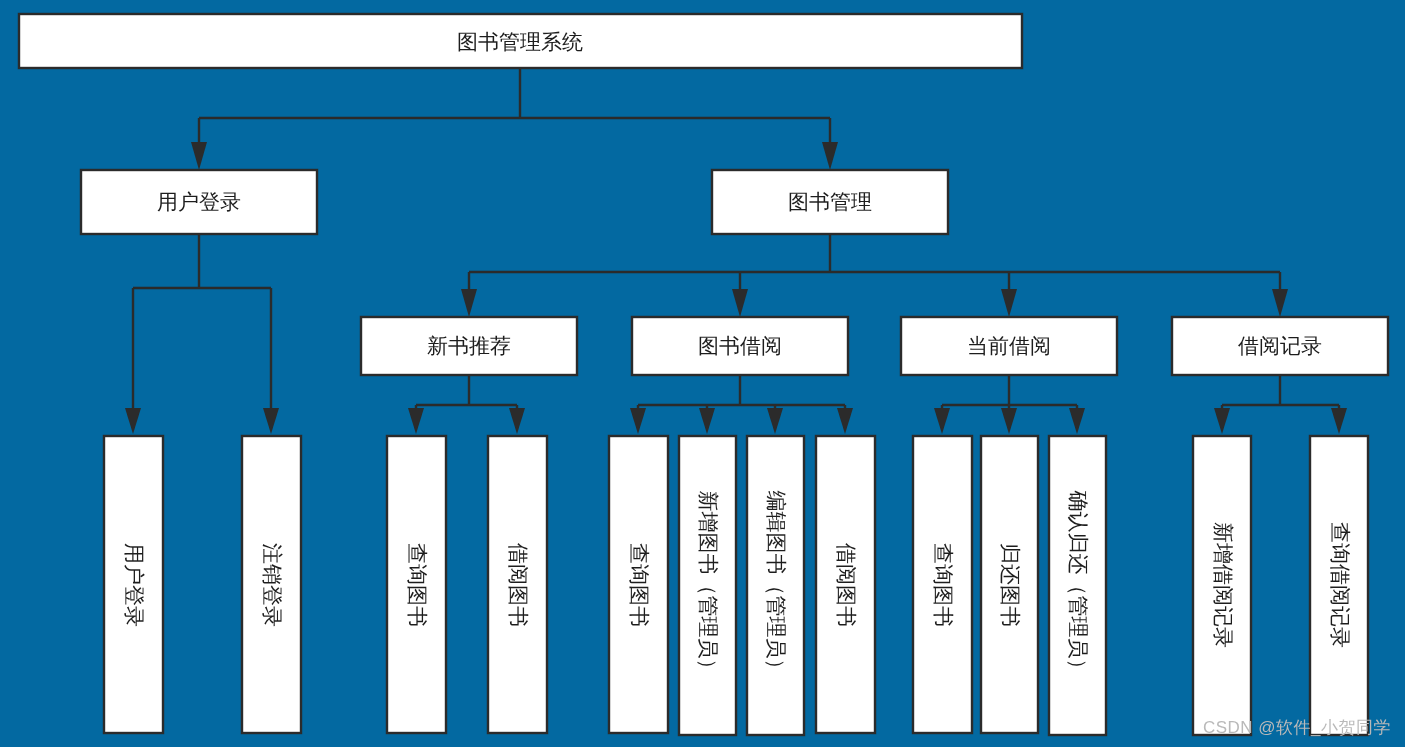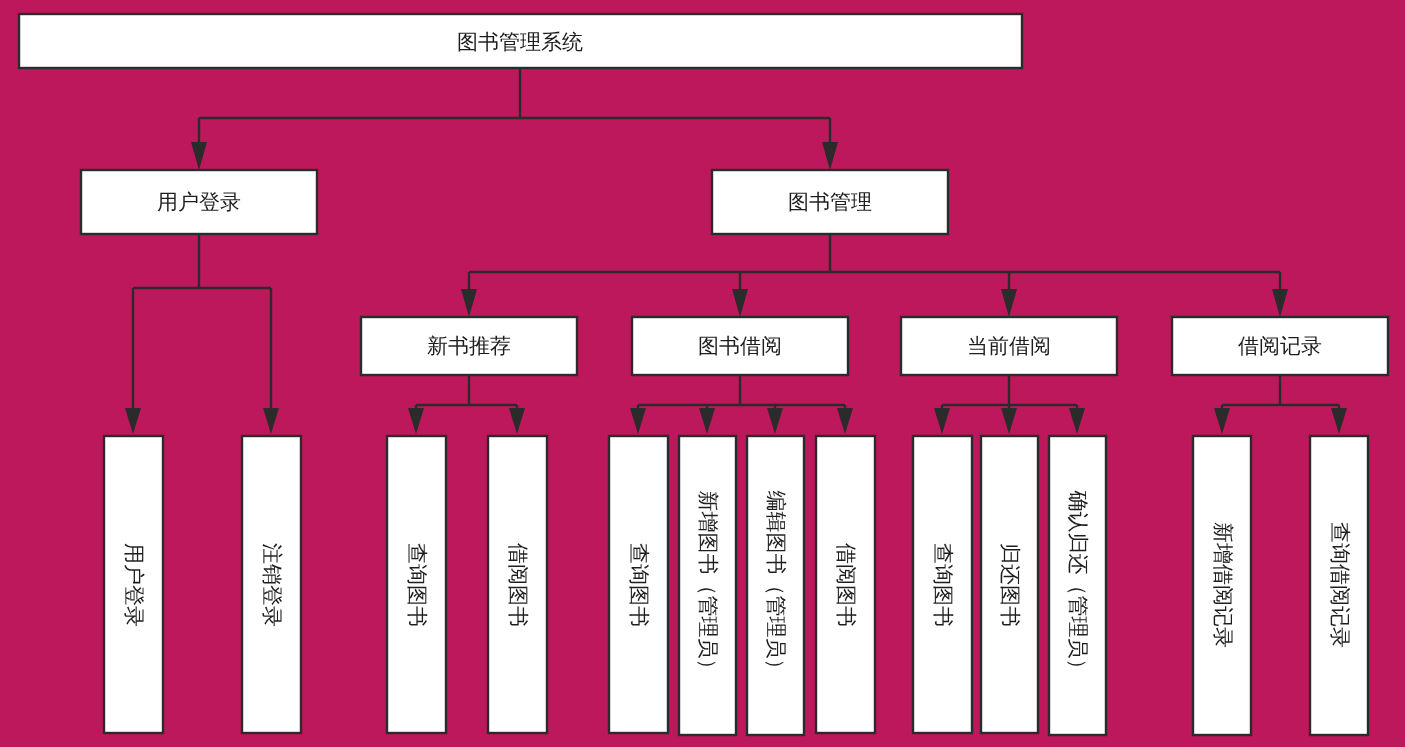--- a/index.html
+++ b/index.html
@@ -8,21 +8,21 @@
     padding: 0;
     background: #ffffff;
   }
   body {
     font-family: "Liberation Sans", "DejaVu Sans", sans-serif;
   }
   #diagram-root {
     position: relative;
     width: 1405px;
     height: 747px;
-    background: #be185d;
+    background: #0369a1;
     overflow: hidden;
   }
   svg#flowchart {
     position: absolute;
     top: 0;
     left: 0;
     width: 1405px;
     height: 747px;
     display: block;
   }
@@ -252,13 +252,14 @@
       <text class="node-label-vertical" x="1222" y="585" transform="rotate(90 1222 585)" text-anchor="middle" dominant-baseline="middle">新增借阅记录</text>
     </g>
 
     <g>
       <rect class="node-box" x="1310" y="436" width="58" height="299"></rect>
       <text class="node-label-vertical" x="1339" y="585" transform="rotate(90 1339 585)" text-anchor="middle" dominant-baseline="middle">查询借阅记录</text>
     </g>
 
   </svg>
 
+  <div class="watermark">CSDN @软件_小贺同学</div>
 </div>
 
 </body></html>

